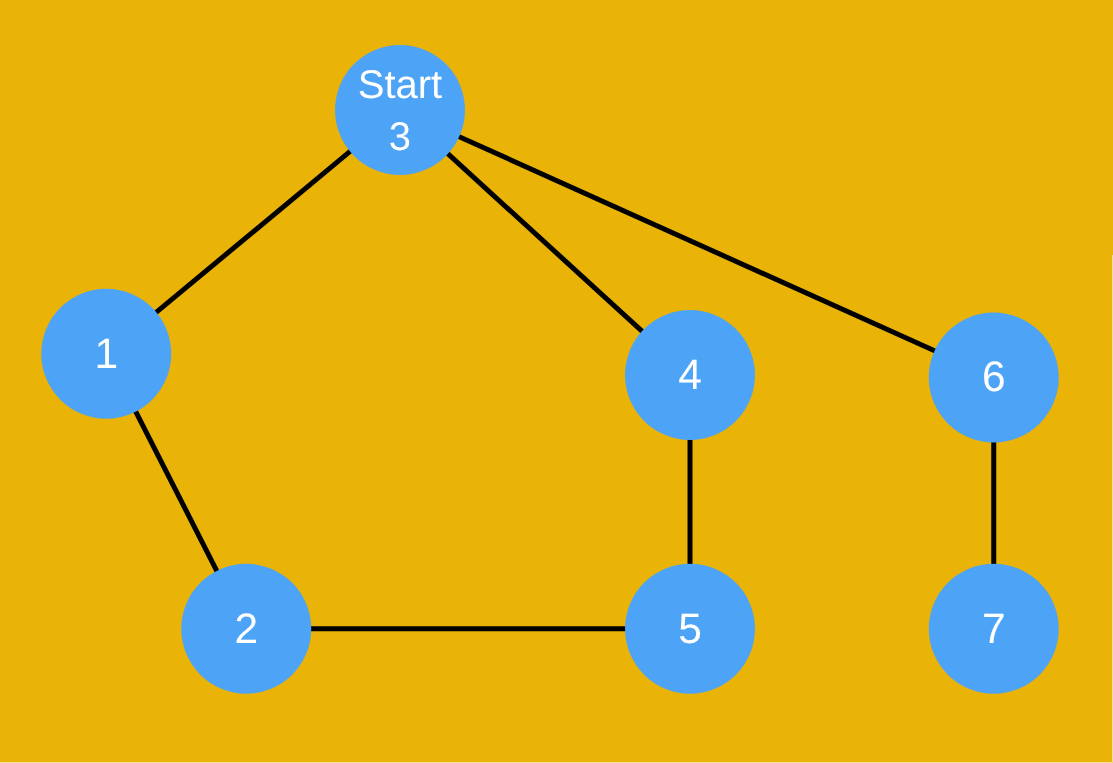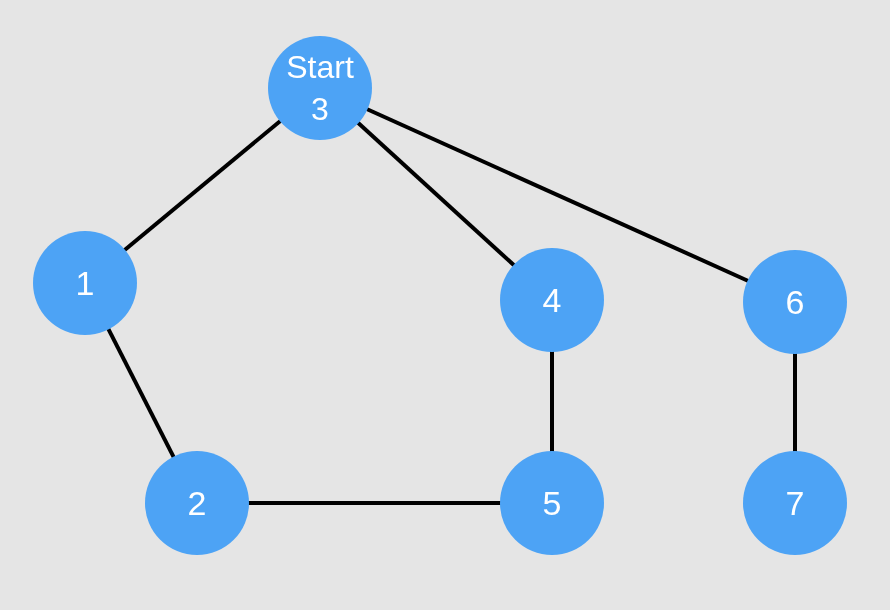--- a/index.html
+++ b/index.html
@@ -11,21 +11,21 @@
   body {
     width: 890px;
     height: 610px;
     overflow: hidden;
     font-family: "Liberation Sans", sans-serif;
   }
   #graph-canvas {
     position: relative;
     width: 890px;
     height: 610px;
-    background: #e5e5e5;
+    background: #eab308;
   }
   #graph-svg {
     position: absolute;
     top: 0;
     left: 0;
     width: 890px;
     height: 610px;
   }
   .edge-line {
     stroke: #000000;

